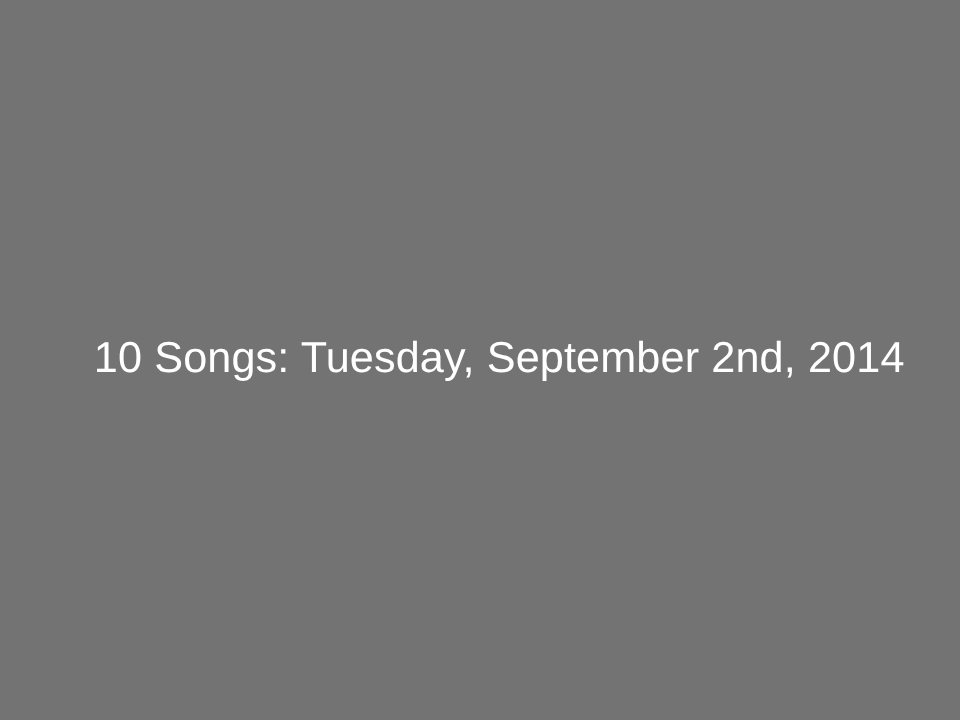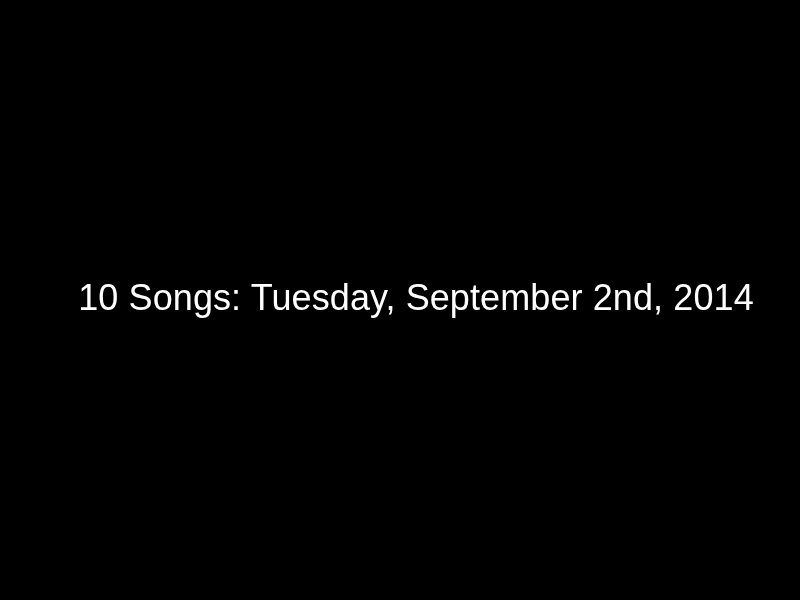--- a/index.html
+++ b/index.html
@@ -48,21 +48,21 @@
     line-height: 44px;
     letter-spacing: 0.1px;
     color: #ffffff;
     white-space: nowrap;
     -webkit-font-smoothing: antialiased;
   }
 </style>
 </head>
 <body style="background: rgb(252, 96, 97);">
 
-<div class="cover-card" style="background-color: #000000; padding-left: 32px;">
+<div class="cover-card" style="background-color: #737373; padding-left: 32px;">
 
   <div class="title-wrap">
 
     <h1 class="cover-title" style="color: rgb(255, 255, 255);">10 Songs: Tuesday, September 2nd, 2014</h1>
 
   </div>
 
 </div>
 
 </body></html>

